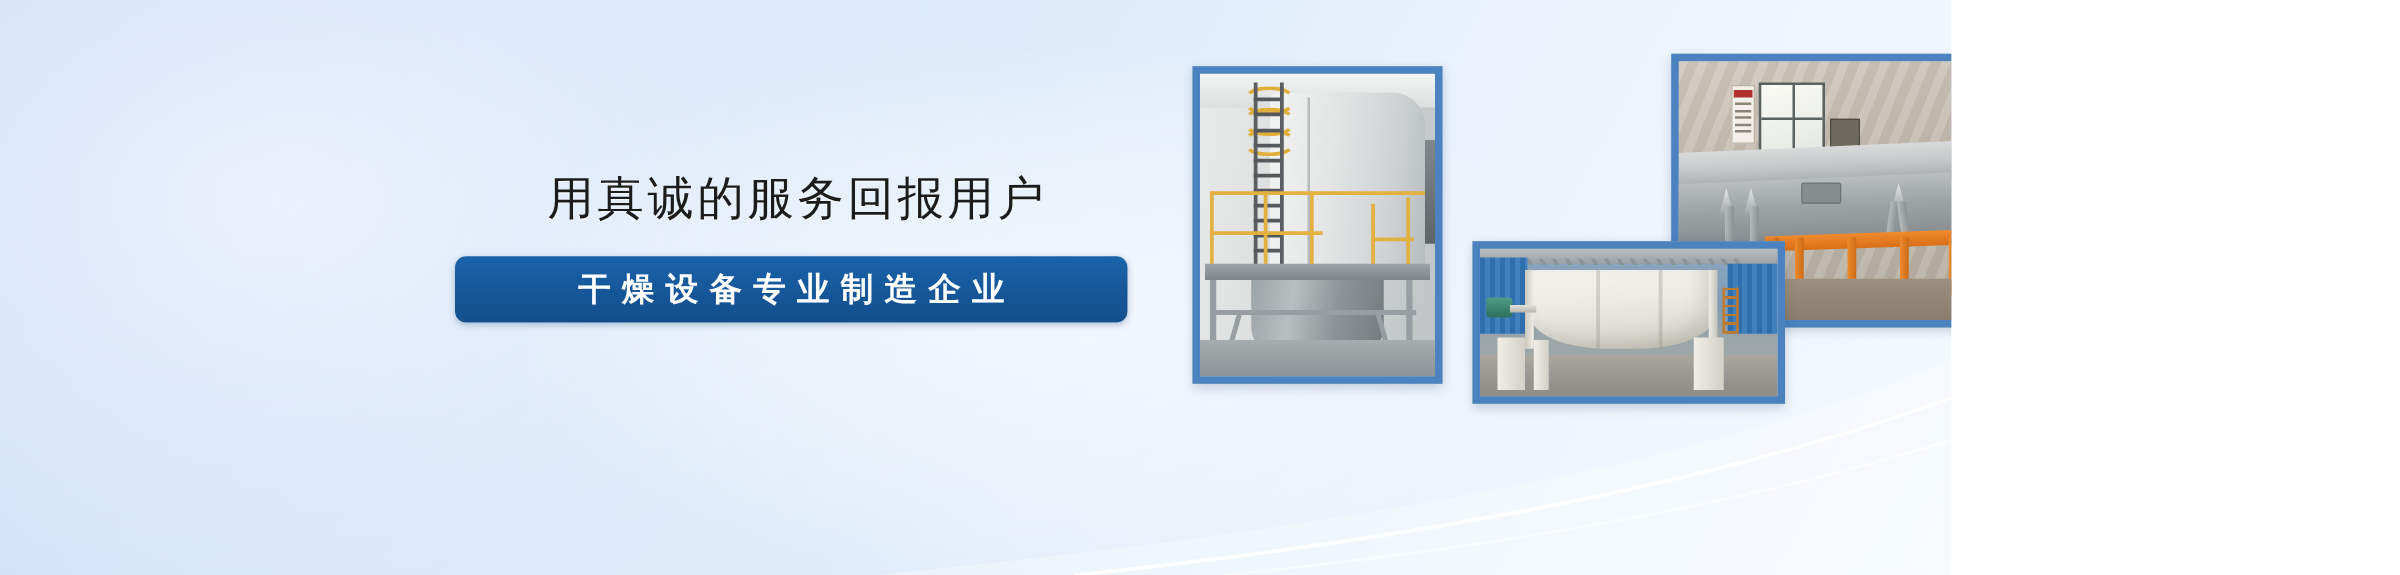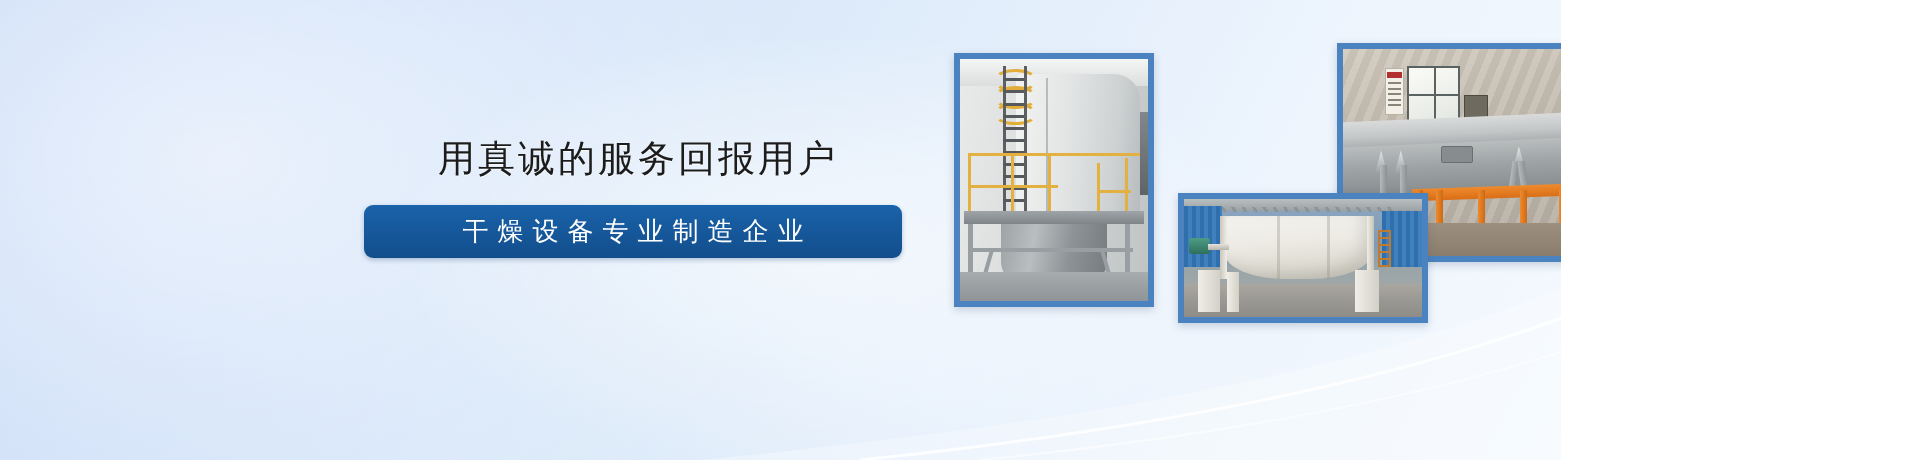--- a/index.html
+++ b/index.html
@@ -64,21 +64,21 @@
     border-radius: 9px;
     background: linear-gradient(180deg, #1a63aa 0%, #16589b 48%, #124e8c 100%);
     box-shadow: 0 2px 5px rgba(30,70,120,0.30);
     display: flex;
     align-items: center;
     justify-content: center;
   }
   .tagline-text {
     color: #ffffff;
     font-size: 26px;
-    font-weight: 400;
+    font-weight: 700;
     letter-spacing: 9px;
     text-indent: 9px;
     white-space: nowrap;
   }
   .subline {
     position: absolute;
     left: 386px;
     top: 283px;
     font-size: 21px;
     font-weight: 700;

